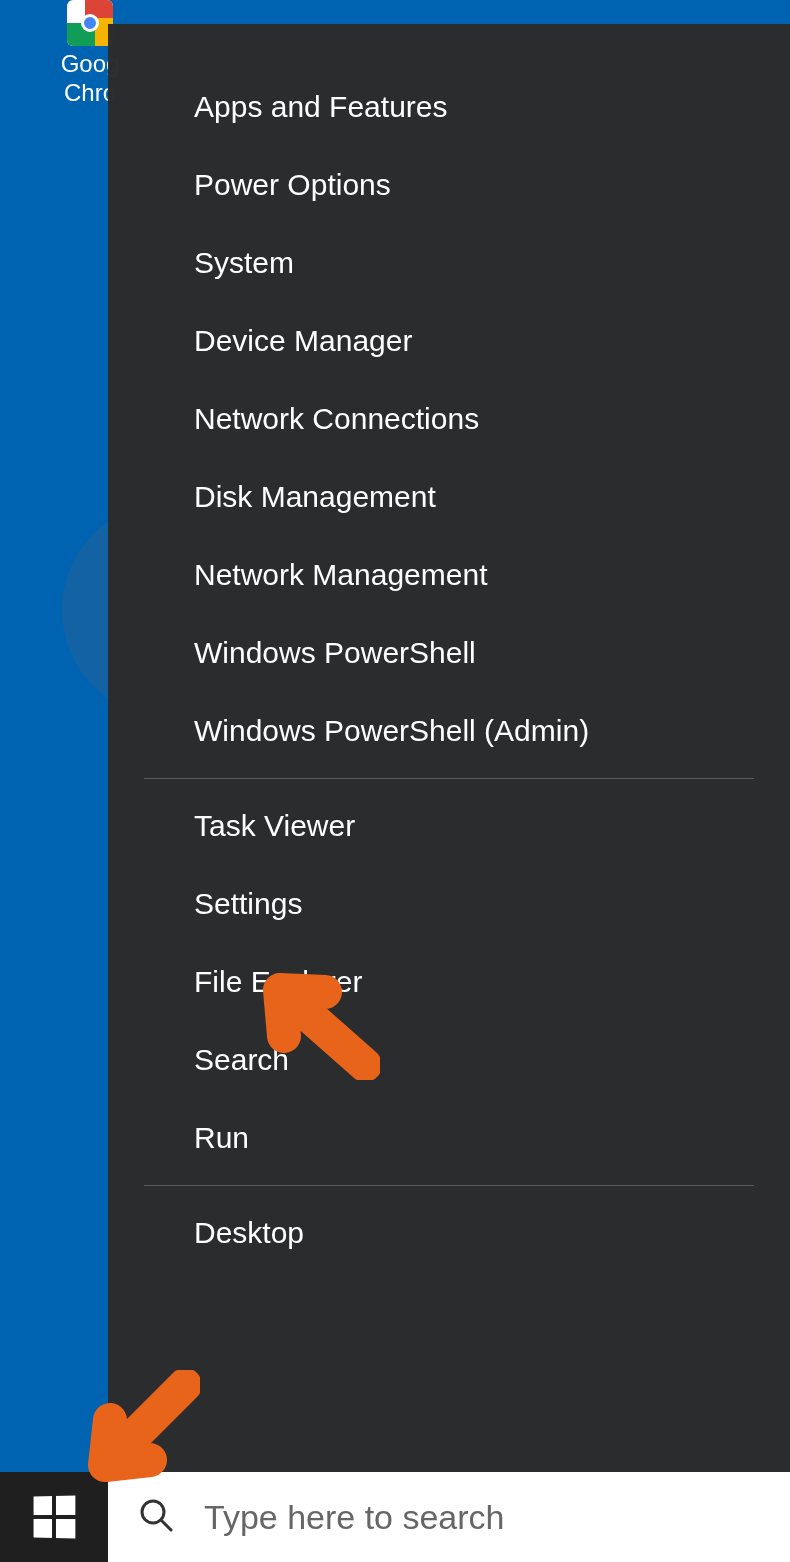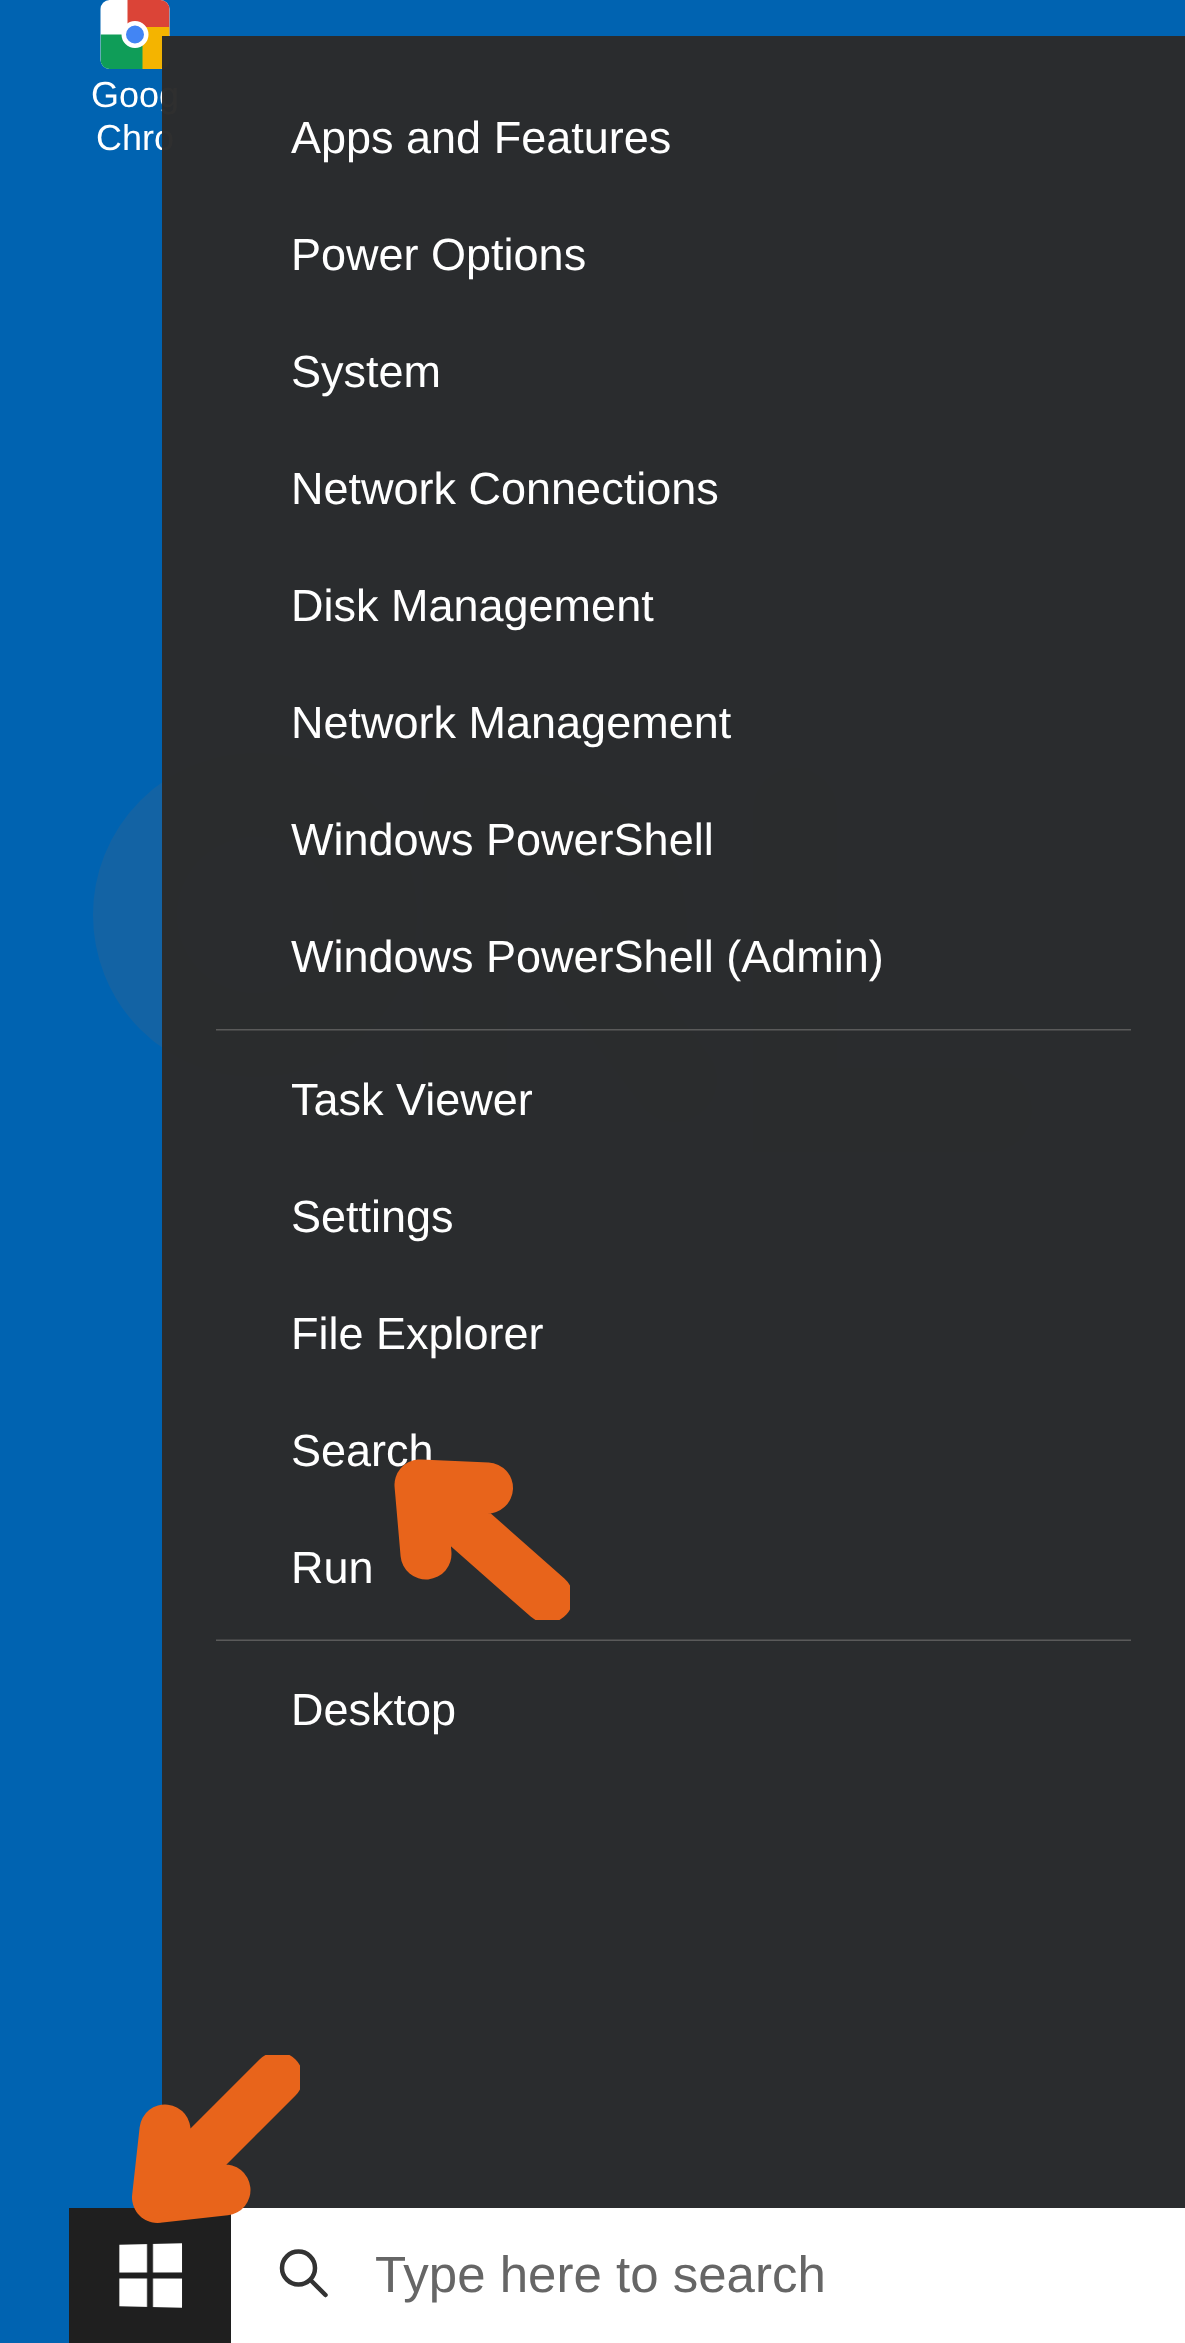--- a/index.html
+++ b/index.html
@@ -50,21 +50,21 @@
   .watermark svg { width:100%; height:100%; }
 
   
   .winx-menu {
     position: absolute;
     left: 108px;
     top: 24px;
     right: 0;
     bottom: 90px;
     background: rgba(43,43,43,0.98);
-    padding: 30px 0;
+    padding: 44px 0;
     display: flex;
     flex-direction: column;
   }
   .menu-item {
     color: #fff;
     font-size: 30px;
     font-weight: 400;
     padding: 22px 40px 22px 86px;
     cursor: default;
     display: flex;
@@ -84,21 +84,20 @@
 
   
   .taskbar {
     position: absolute;
     bottom: 0;
     left: 0;
     right: 0;
     height: 90px;
     display: flex;
     align-items: stretch;
-    margin-left: 46px;
   }
   .start-button {
     width: 108px;
     height: 90px;
     background: #1f1f1f;
     display: flex;
     align-items: center;
     justify-content: center;
   }
   .win-logo {
@@ -166,20 +165,23 @@
 
 <div class="winx-menu">
   <div class="menu-item">
       <span>Apps and Features</span>
     </div>
   <div class="menu-item">
       <span>Power Options</span>
     </div>
   <div class="menu-item">
       <span>System</span>
+    </div>
+  <div class="menu-item">
+      <span>Device Manager</span>
     </div>
   <div class="menu-item">
       <span>Network Connections</span>
     </div>
   <div class="menu-item">
       <span>Disk Management</span>
     </div>
   <div class="menu-item">
       <span>Network Management</span>
     </div>

